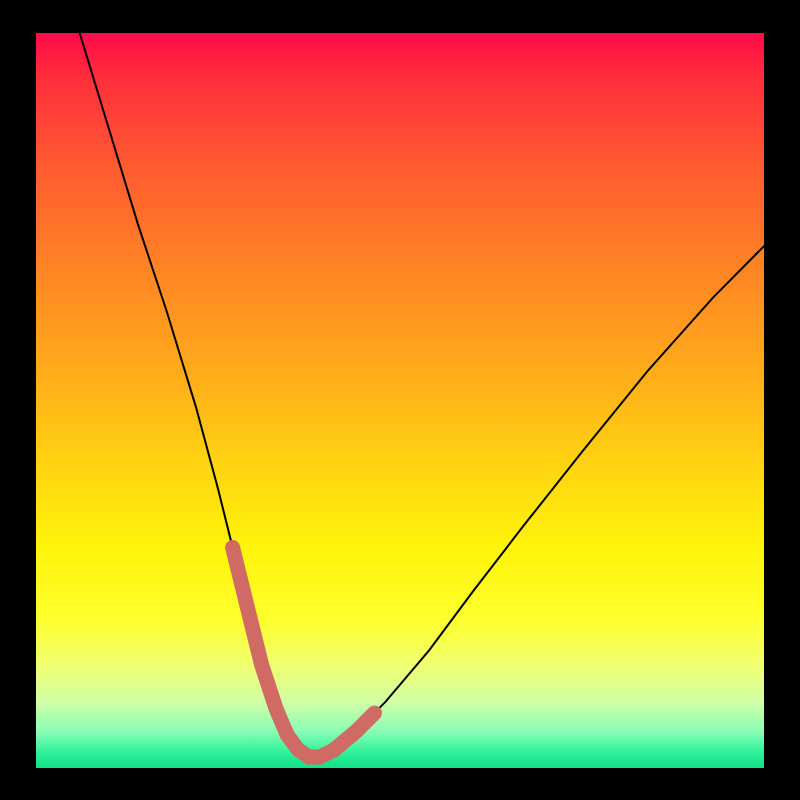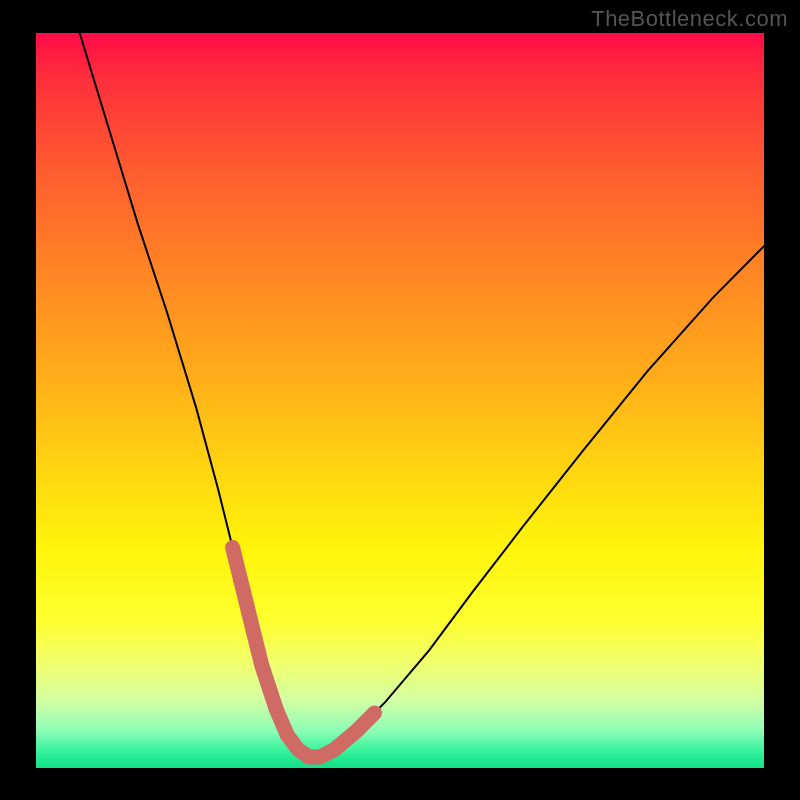--- a/index.html
+++ b/index.html
@@ -71,21 +71,20 @@
     fill: none;
     stroke: #cf6a64;
     stroke-width: 15;
     stroke-linecap: round;
   }
 </style>
 </head>
 <body>
 
 <div class="outer">
-  <div class="watermark">TheBottleneck.com</div>
   <div class="plot-area">
     <svg class="curve" viewBox="0 0 728 735">
       <path id="main-curve" class="thin-line" d="M43.7 0.0 L72.8 95.5 L101.9 191.1 L131.0 279.3 L160.2 374.9 L182.0 455.7 L196.6 514.5 L211.1 573.3 L225.7 632.1 L240.2 676.2 L251.2 701.9 L262.1 716.6 L273.0 724.0 L283.9 724.0 L298.5 716.6 L320.3 698.3 L349.4 668.9 L393.1 617.4 L436.8 558.6 L487.8 492.4 L546.0 418.9 L611.5 338.1 L677.0 264.6 L728.0 213.1"></path>
       <path id="hl-0" class="thick-seg" d="M196.6 514.5 L211.1 573.3 L225.7 632.1 L240.2 676.2 L251.2 701.9"></path>
       <path id="hl-1" class="thick-seg" d="M251.2 701.9 L262.1 716.6 L273.0 724.0 L283.9 724.0 L298.5 716.6"></path>
       <path id="hl-2" class="thick-seg" d="M298.5 716.6 L320.3 698.3 L338.5 679.9"></path>
     </svg>
   </div>
 </div>
 

